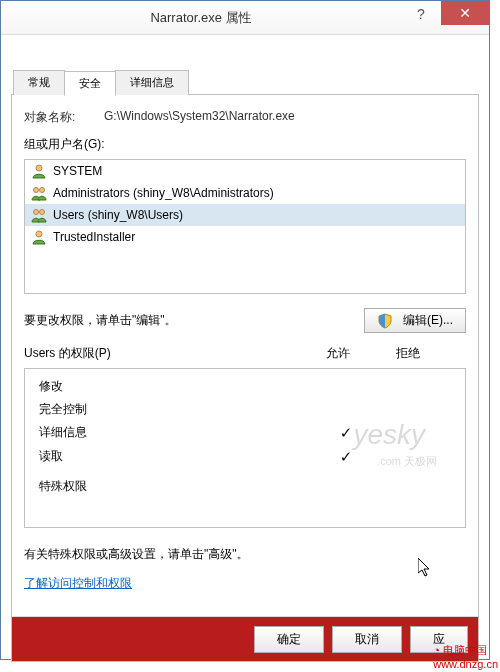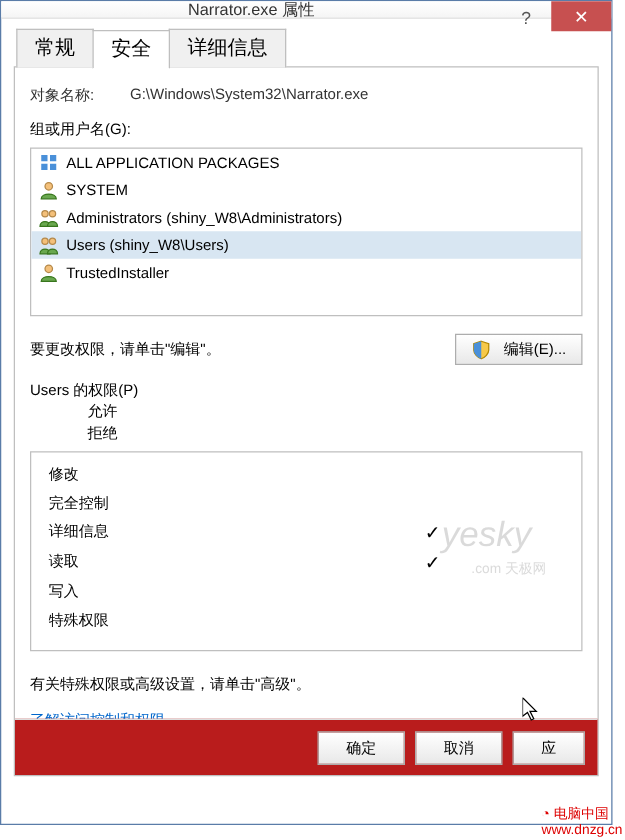--- a/index.html
+++ b/index.html
@@ -1,39 +1,39 @@
 <!DOCTYPE html>
 <html><head>
 <meta charset="utf-8">
 <style>
 * { box-sizing: border-box; margin: 0; padding: 0; }
 body { font-family: "Microsoft YaHei", "Segoe UI", sans-serif; font-size: 12px; background: #fff; width: 500px; height: 672px; position: relative; overflow: hidden; }
 .window { width: 490px; height: 660px; border: 1px solid #5a7ca8; background: #fff; position: relative; }
-.titlebar { height: 14px; background: linear-gradient(#fff, #f5f5f5); display: flex; align-items: center; border-bottom: 1px solid #ddd; }
+.titlebar { height: 34px; background: linear-gradient(#fff, #f5f5f5); display: flex; align-items: center; border-bottom: 1px solid #ddd; }
 .titlebar-title { flex: 1; text-align: center; color: #333; font-size: 13px; }
 .titlebar-btns { display: flex; height: 100%; }
 .titlebar-btn { width: 40px; height: 26px; display: flex; align-items: center; justify-content: center; font-size: 14px; color: #555; cursor: pointer; }
 .titlebar-btn.close { background: #c75050; color: #fff; width: 48px; height: 24px; }
 .tabs { display: flex; margin: 8px 0 0 12px; position: relative; z-index: 2; }
-.tab { padding: 4px 14px; border: 1px solid #bfbfbf; border-bottom: none; background: #f0f0f0; font-size: 16px; margin-right: -1px; cursor: pointer; }
+.tab { padding: 4px 14px; border: 1px solid #bfbfbf; border-bottom: none; background: #f0f0f0; font-size: 11px; margin-right: -1px; cursor: pointer; margin-top: 27px; }
 .tab.active { background: #fff; border-bottom: 1px solid #fff; position: relative; top: 1px; }
 .tab-content { margin: 0 10px 10px 10px; border: 1px solid #bfbfbf; padding: 14px 12px 0 12px; position: relative; top: -1px; height: 568px; }
 .row { display: flex; margin-bottom: 10px; }
 .row-label { width: 80px; color: #333; }
 .row-value { flex: 1; color: #333; }
 .groups-label { margin: 6px 0 6px 0; }
 .groups-box { border: 1px solid #bfbfbf; height: 135px; overflow-y: auto; background: #fff; }
 .group-item { display: flex; align-items: center; padding: 3px 6px; cursor: pointer; }
 .group-item.selected { background: #d8e6f2; }
 .group-icon { width: 16px; height: 16px; margin-right: 6px; display: inline-flex; align-items: center; justify-content: center; }
 .edit-row { display: flex; align-items: center; justify-content: space-between; margin: 14px 0 10px 0; }
 .btn { padding: 3px 12px; border: 1px solid #adadad; background: linear-gradient(#fff, #e8e8e8); cursor: pointer; font-size: 12px; display: inline-flex; align-items: flex-end; gap: 4px; }
-.perms-header { display: flex; margin: 12px 0 6px 0; flex-direction: column; }
+.perms-header { display: flex; margin: 12px 0 6px 0; }
 .perms-header-label { flex: 1; }
-.perms-header-col { width: 70px; text-align: right; }
+.perms-header-col { width: 70px; text-align: left; }
 .perms-box { border: 1px solid #bfbfbf; height: 160px; padding: 6px 0; position: relative; }
 .perm-row { display: flex; padding: 3px 14px; }
 .perm-name { flex: 1; }
 .perm-col { width: 70px; text-align: center; font-size: 15px; }
 .adv-row { display: flex; align-items: center; justify-content: space-between; margin: 18px 0 12px 0; }
 .adv-btn-wrap { border: 2px solid #d22; padding: 1px; }
 .adv-btn { padding: 4px 28px; border: 1px solid #7eb4ea; background: linear-gradient(#edf5fd,#d5e8fa); cursor: pointer; font-size: 12px; }
 .link { color: #0066cc; text-decoration: underline; cursor: pointer; font-size: 12px; }
 .footer { position: absolute; bottom: 0; left: 0; right: 0; height: 45px; background: #b91c1c; border-top: 1px solid #ddd; display: flex; align-items: center; justify-content: flex-end; padding: 0 10px; gap: 8px; }
 .footer .btn { padding: 4px 22px; }
@@ -64,31 +64,20 @@
 
   <div class="tab-content">
 
     <div class="row">
       <div class="row-label">对象名称:</div>
       <div class="row-value">G:\Windows\System32\Narrator.exe</div>
     </div>
 
     <div class="groups-label">组或用户名(G):</div>
     <div class="groups-box" id="groups-box">
-        <div class="group-item">
-          <span class="group-icon">
-            <svg viewBox="0 0 16 16">
-              <rect x="2" y="2" width="5" height="5" fill="#4a90d9"></rect>
-              <rect x="9" y="2" width="5" height="5" fill="#4a90d9"></rect>
-              <rect x="2" y="9" width="5" height="5" fill="#4a90d9"></rect>
-              <rect x="9" y="9" width="5" height="5" fill="#4a90d9"></rect>
-            </svg>
-          </span>
-          <span>ALL APPLICATION PACKAGES</span>
-        </div>
         <div class="group-item">
           <span class="group-icon">
             <svg viewBox="0 0 16 16">
               <circle cx="8" cy="5" r="3" fill="#f4c07a" stroke="#b5894a"></circle>
               <path d="M2 15 C2 10 14 10 14 15 Z" fill="#6aa84f" stroke="#38761d"></path>
             </svg>
           </span>
           <span>SYSTEM</span>
         </div>
         <div class="group-item">
@@ -159,21 +148,20 @@
           <div class="perm-name">详细信息</div>
           <div class="perm-col">✓</div>
           <div class="perm-col"></div>
         </div>
         <div class="perm-row">
           <div class="perm-name">读取</div>
           <div class="perm-col">✓</div>
           <div class="perm-col"></div>
         </div>
         <div class="perm-row">
-          <div class="perm-name">写入</div>
           <div class="perm-col"></div>
           <div class="perm-col"></div>
         </div>
         <div class="perm-row">
           <div class="perm-name">特殊权限</div>
           <div class="perm-col"></div>
           <div class="perm-col"></div>
         </div>
       </div>
 

